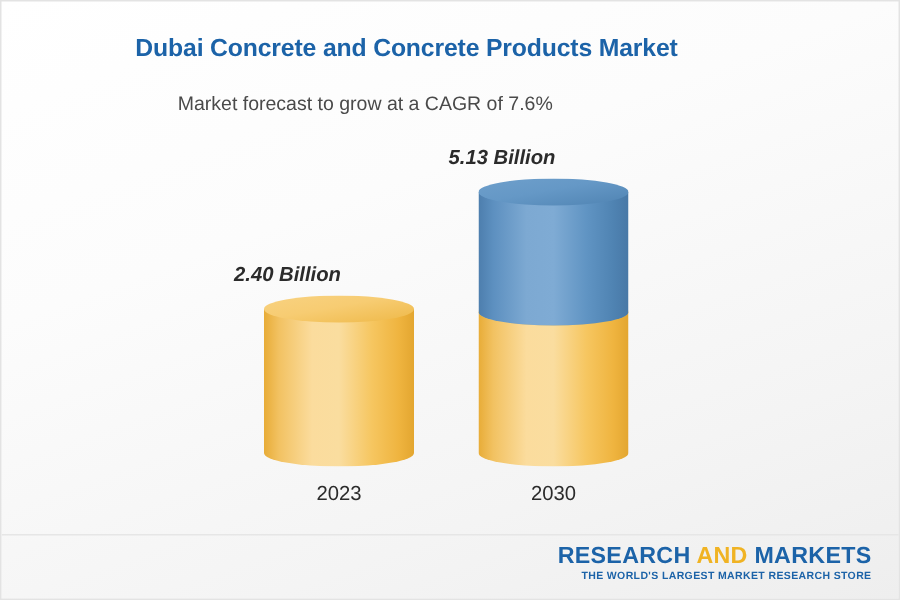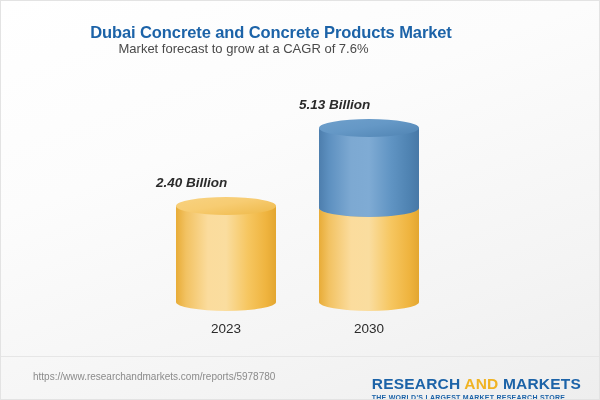--- a/index.html
+++ b/index.html
@@ -33,21 +33,21 @@
     width: 540px;
     text-align: center;
     font-size: 16.5px;
     font-weight: bold;
     color: #1c63a8;
     letter-spacing: -0.1px;
     white-space: nowrap;
   }
   .chart-subtitle {
     position: absolute;
-    top: 40px;
+    top: 60px;
     left: 0;
     width: 485px;
     text-align: center;
     font-size: 13px;
     font-weight: normal;
     color: #4a4a4a;
     white-space: nowrap;
   }
 
   
@@ -116,21 +116,21 @@
     left: 32px;
     top: 370px;
     font-size: 10px;
     color: #8b8b8b;
     white-space: nowrap;
   }
   .brand-logo {
     position: absolute;
     right: 18px;
     top: 362px;
-    margin-top: 13px;
+    text-align: right;
   }
   .brand-wordmark {
     font-size: 15.5px;
     font-weight: bold;
     letter-spacing: 0.2px;
     color: #1c63a8;
     white-space: nowrap;
     line-height: 1.05;
   }
   .brand-and { color: #f0b323; }
@@ -238,20 +238,19 @@
         </svg>
       </div>
 
       <div class="cat-label">2030</div>
     </div>
 
   </div>
 
   <div class="footer-divider"></div>
 
-  <a class="footer-url" href="#" style="text-decoration:none;color:#8b8b8b;">https://www.researchandmarkets.com/reports/5978780</a>
 
   <div class="brand-logo">
     <div class="brand-wordmark"><span>RESEARCH </span><span class="brand-and">AND</span><span> MARKETS</span></div>
     <div class="brand-tagline">THE WORLD'S LARGEST MARKET RESEARCH STORE</div>
   </div>
 
 </div>
 
 </body></html>

